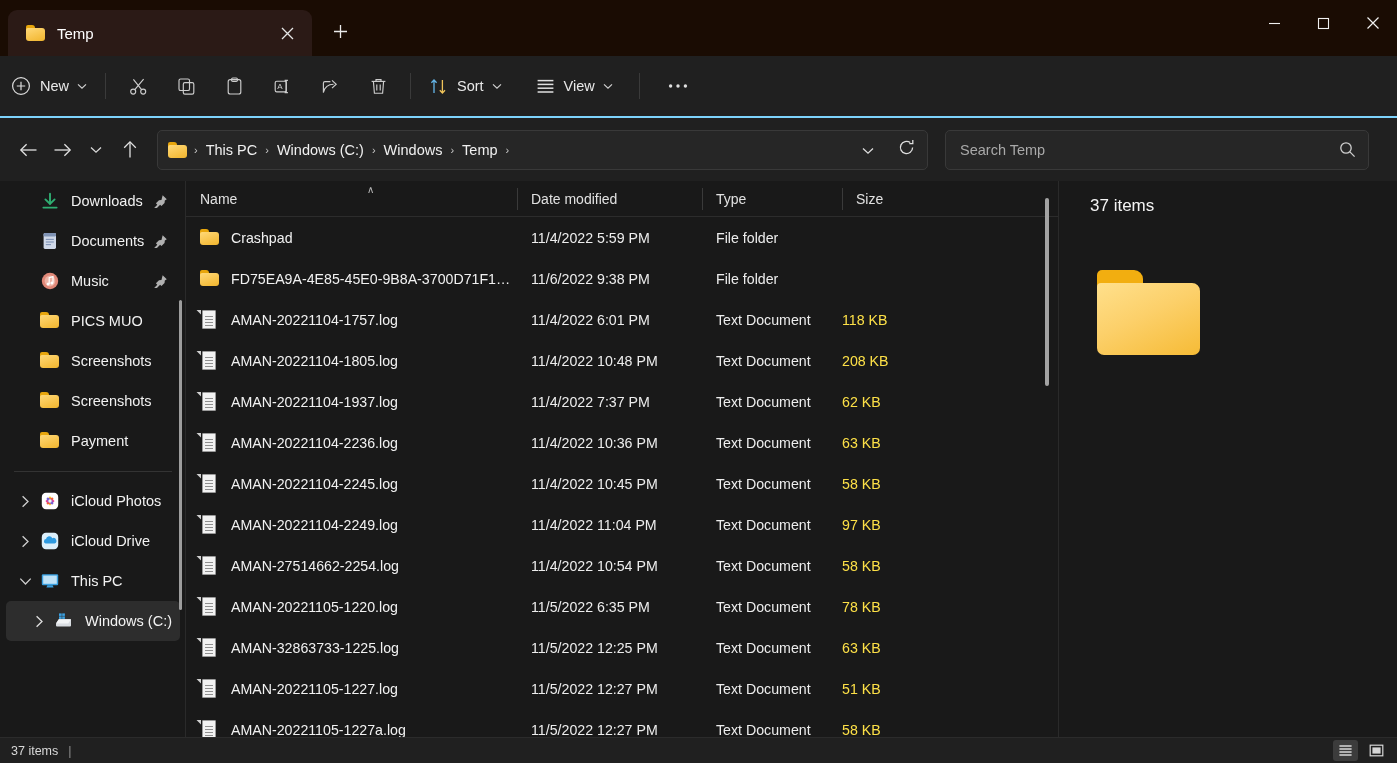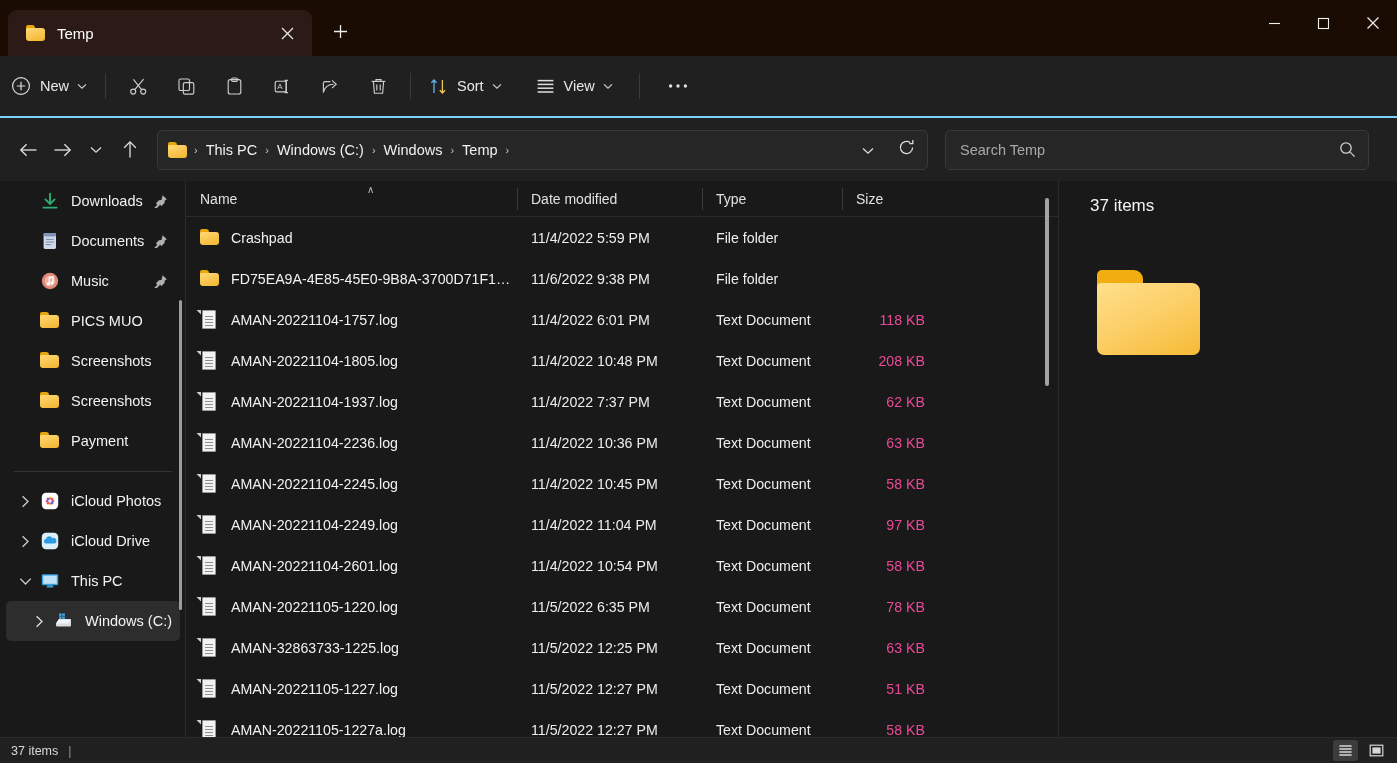--- a/index.html
+++ b/index.html
@@ -338,21 +338,21 @@
   .row {
     height: 41px;
     display: flex;
     align-items: center;
     font-size: 14.2px;
     color: #f1f1f1;
   }
   .c-name { width: 331px; display: flex; align-items: center; padding-left: 14px; overflow: hidden; }
   .c-date { width: 185px; padding-left: 14px; color: #ededed; white-space: nowrap; }
   .c-type { width: 140px; padding-left: 14px; color: #ededed; white-space: nowrap; }
-  .c-size { width: 101px; text-align: right; padding-right: 18px; color: #ec4899; white-space: nowrap; }
+  .c-size { width: 101px; text-align: left; padding-right: 18px; color: #fde047; white-space: nowrap; }
   .row-icon { width: 20px; height: 20px; margin-right: 11px; flex: 0 0 auto; position: relative; }
   .row-name-txt { white-space: nowrap; overflow: hidden; text-overflow: ellipsis; }
 
   
   .docicon { position: relative; width: 16px; height: 19px; margin-left: 2px; }
   .docicon .page {
     position: absolute; left: 0; top: 0; width: 14px; height: 19px;
     background: #f2f2f2; border: 1px solid #9a9a9a; border-radius: 1px;
   }
   .docicon .fold {
@@ -965,21 +965,21 @@
           <span class="row-name-txt">AMAN-20221104-2249.log</span>
         </div>
         <div class="c-date">11/4/2022 11:04 PM</div>
         <div class="c-type">Text Document</div>
         <div class="c-size">97 KB</div>
       </div>
 
       <div class="row">
         <div class="c-name">
           <span class="row-icon"><span class="docicon"><span class="page"></span><span class="fold"></span><span class="ln" style="top:6px"></span><span class="ln" style="top:9px"></span><span class="ln" style="top:12px"></span><span class="ln" style="top:15px"></span></span></span>
-          <span class="row-name-txt">AMAN-20221104-2601.log</span>
+          <span class="row-name-txt">AMAN-27514662-2254.log</span>
         </div>
         <div class="c-date">11/4/2022 10:54 PM</div>
         <div class="c-type">Text Document</div>
         <div class="c-size">58 KB</div>
       </div>
 
       <div class="row">
         <div class="c-name">
           <span class="row-icon"><span class="docicon"><span class="page"></span><span class="fold"></span><span class="ln" style="top:6px"></span><span class="ln" style="top:9px"></span><span class="ln" style="top:12px"></span><span class="ln" style="top:15px"></span></span></span>
           <span class="row-name-txt">AMAN-20221105-1220.log</span>

